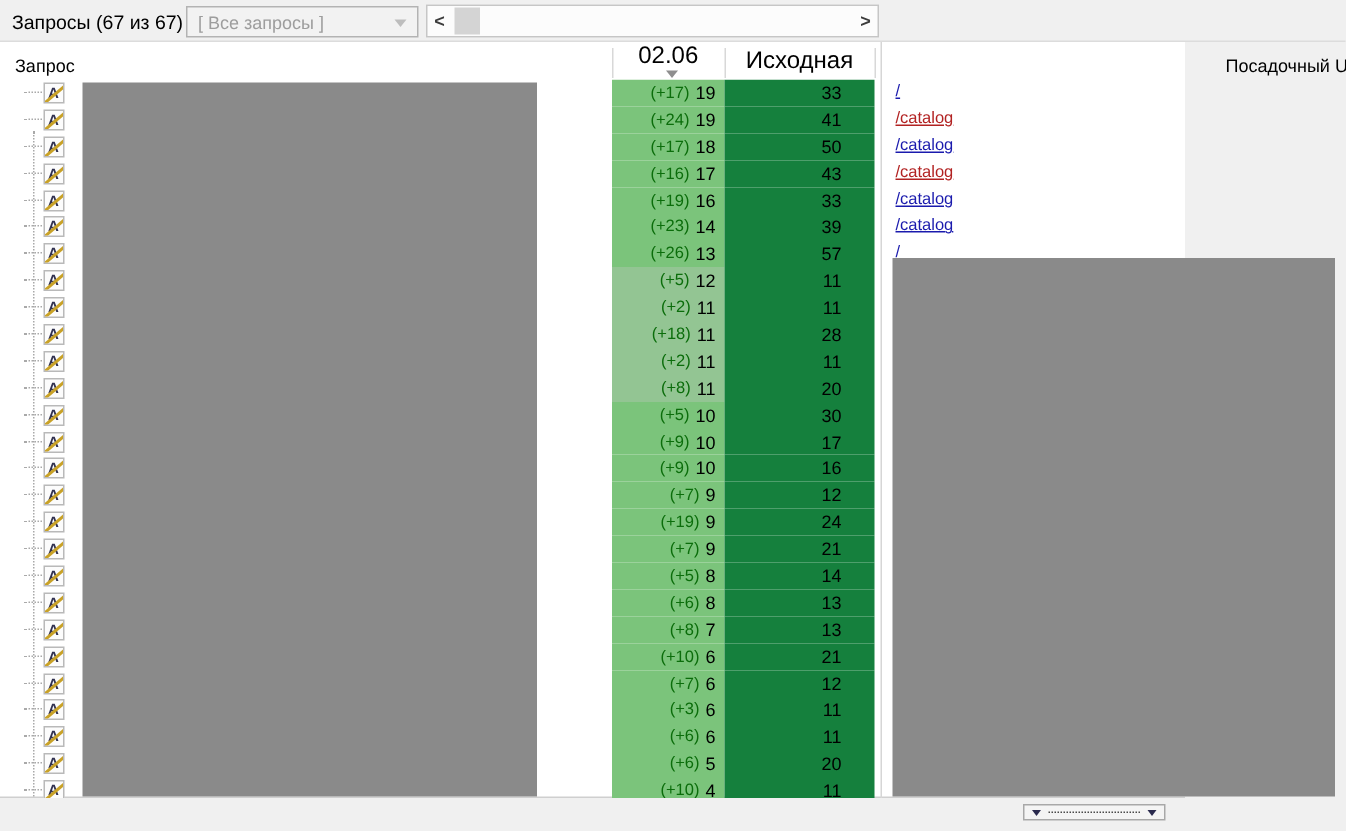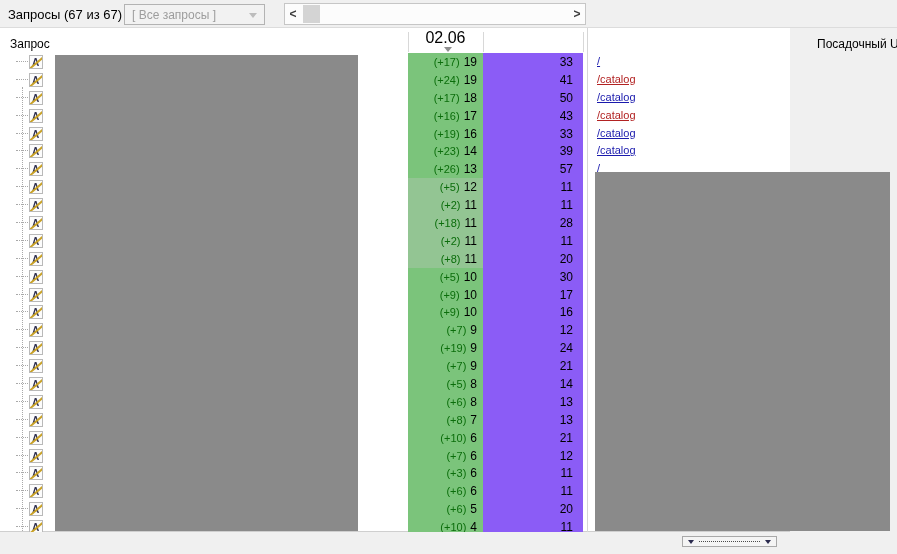--- a/index.html
+++ b/index.html
@@ -3,21 +3,21 @@
 <meta charset="utf-8">
 <style>
   * { margin:0; padding:0; box-sizing:border-box; }
   html,body { width:897px; height:554px; overflow:hidden; background:#f0f0f0;
               font-family:"Liberation Sans", sans-serif; font-size:12px; color:#000; }
 
   
   .topbar { position:absolute; left:0; top:0; width:897px; height:28px;
             background:#f0f0f0; border-bottom:1px solid #dcdcdc; }
   .queries-label { position:absolute; left:8px; top:7px; font-size:13px; color:#000; }
-  .filter-dd { position:absolute; left:124px; top:4px; width:141px; height:21px;
+  .filter-dd { position:absolute; left:124px; top:4px; width:155px; height:21px;
                background:#f2f2f2; border:1px solid #b3b3b3; color:#9d9d9d;
                display:flex; align-items:center; padding-left:7px; }
   .filter-dd .chev { position:absolute; right:7px; top:8px; width:0; height:0;
                      border-left:4px solid transparent; border-right:4px solid transparent;
                      border-top:5px solid #bdbdbd; }
   .hscroll { position:absolute; left:284px; top:3px; width:302px; height:22px;
              background:#fcfcfc; border:1px solid #c6c6c6; display:flex; align-items:stretch; }
   .hscroll .arrow { width:16px; display:flex; align-items:center; justify-content:center;
                     font-weight:bold; font-size:12px; color:#3c3c3c; cursor:default; }
   .hscroll .track { position:relative; flex:1; }
@@ -51,22 +51,22 @@
                     color:#31314f; line-height:13px; }
   .kw-icon .slash { position:absolute; left:-2px; top:6px; width:17px; height:2px;
                     background:#c9a227; transform:rotate(-40deg); }
   .rank-cell { position:absolute; left:408px; top:0; width:75px; height:100%;
                display:flex; align-items:center; justify-content:flex-end; padding-right:6px; }
   .rank-cell.vivid { background:#7bc47b; }
   .rank-cell.muted { background:#93c593; }
   .chg { font-size:11px; color:#0b6d0b; }
   .pos { font-size:12px; font-weight:normal; color:#000; margin-left:4px; }
   .init-cell { position:absolute; left:483px; top:0; width:100px; height:100%;
-               background:#8b5cf6; display:flex; align-items:center; justify-content:flex-end;
-               padding-right:10px; font-size:12px; }
+               background:#15803d; display:flex; align-items:center; justify-content:flex-end;
+               padding-right:22px; font-size:12px; }
   .url-link { position:absolute; left:597px; top:2px; font-size:11px; text-decoration:underline;
               cursor:pointer; }
   .url-blue { color:#1a1aad; }
   .url-red  { color:#b22222; }
 
   .redact { position:absolute; background:#8a8a8a; z-index:5; }
   .redact-query { left:55px; top:27px; width:303px; height:476px; }
   .redact-url   { left:595px; top:144px; width:295px; height:359px; }
 
   
@@ -97,20 +97,23 @@
 </div>
 
 <div class="main">
   <span class="hdr-query">Запрос</span>
   <div class="hdr-sep" style="left:408px"></div>
   <div class="hdr-cell hdr-date">
     <span>02.06</span>
     <span class="sort-icon"></span>
   </div>
   <div class="hdr-sep" style="left:483px"></div>
+  <div class="hdr-cell hdr-init">
+    <span>Исходная</span>
+  </div>
   <div class="hdr-sep" style="left:583px"></div>
   <span class="hdr-url">Посадочный URL</span>
 
   <div class="rows" id="rows">
     <div class="tree-vline"></div>
   <div class="row">
         <span class="connector"></span>
         <span class="kw-icon">
           <span class="glyph">A</span>
           <span class="slash"></span>

